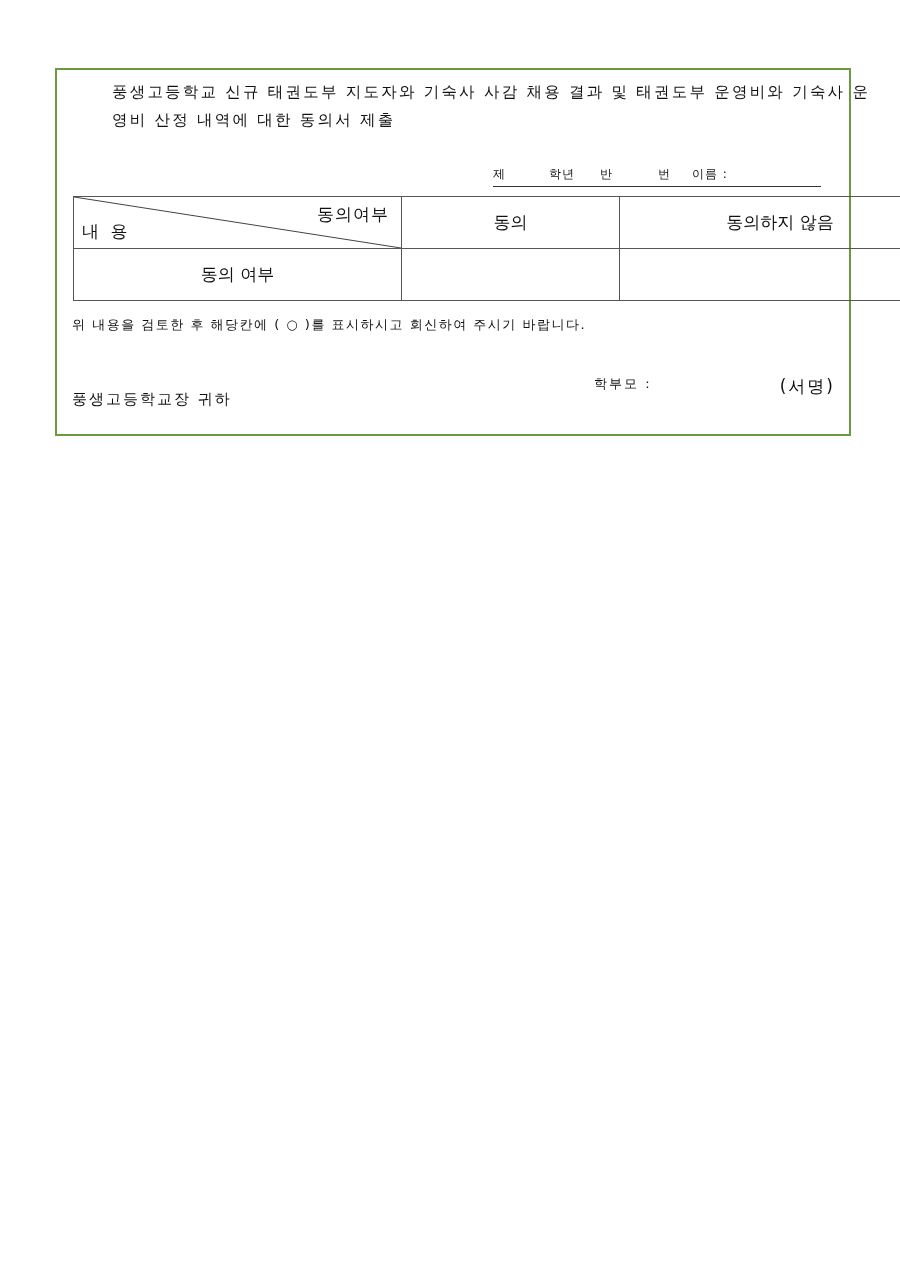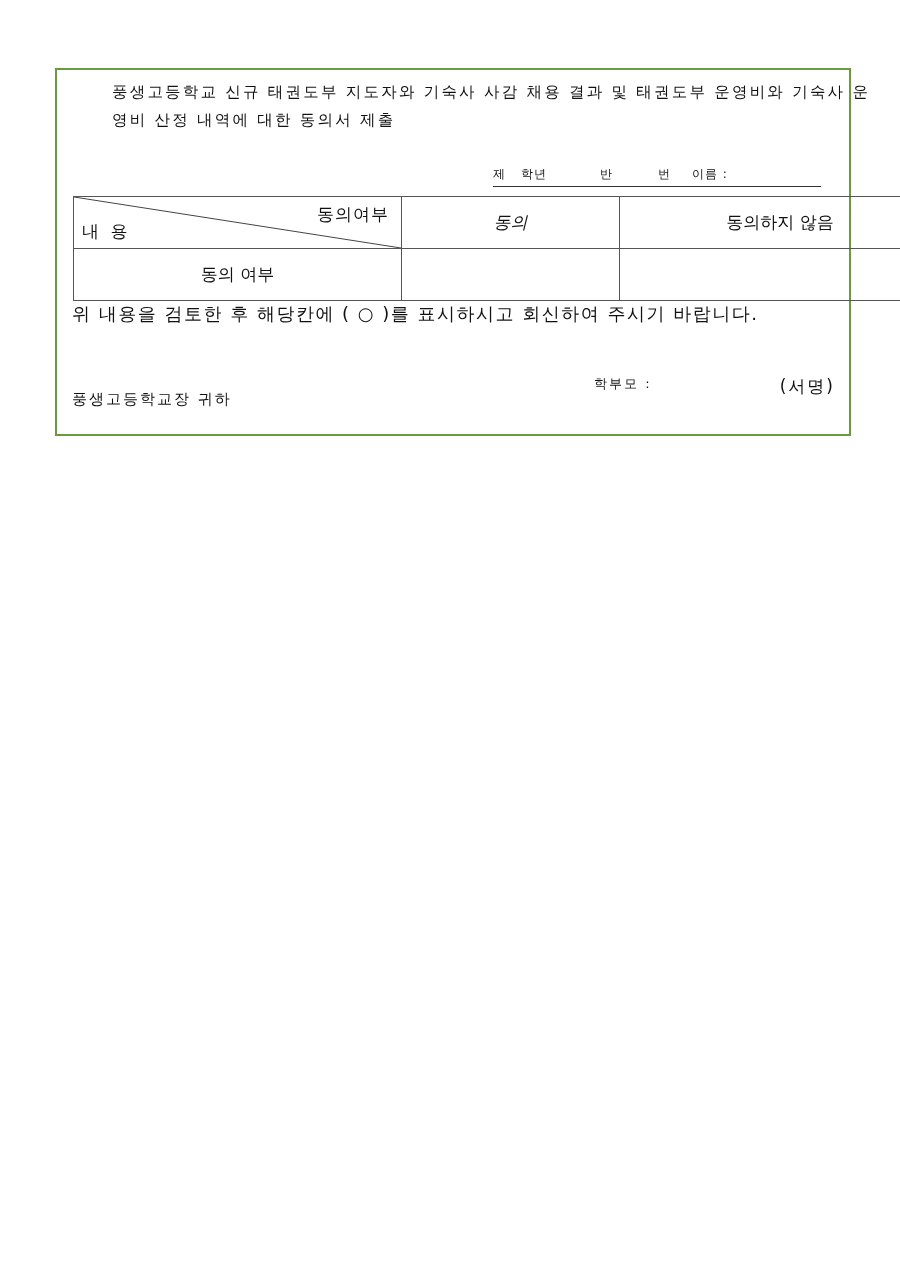--- a/index.html
+++ b/index.html
@@ -24,23 +24,23 @@
     position: absolute; left: 16px; top: 126px; width: 868px;
     border-collapse: collapse; font-size: 17px;
   }
   table.consent td { border: 1px solid #555; text-align: center; padding: 0; }
   .hdr-row td { height: 51px; }
   .body-row td { height: 51px; }
   .diag-cell { position: relative; width: 327px; }
   .diag-cell svg { position: absolute; left: 0; top: 0; }
   .diag-top { position: absolute; right: 12px; top: 6px; letter-spacing: 1px; }
   .diag-bottom { position: absolute; left: 8px; bottom: 5px; letter-spacing: 3px; }
-  .col-agree { width: 217px; font-style: italic; }
+  .col-agree { width: 217px; }
   .notice {
-    position: absolute; left: 15px; top: 232px; font-size: 18px; letter-spacing: 1.5px;
+    position: absolute; left: 15px; top: 246px; font-size: 13px; letter-spacing: 1.5px;
   }
   .parent-label {
     position: absolute; left: 537px; top: 305px; font-size: 13px; letter-spacing: 2px;
   }
   .sign-label {
     position: absolute; right: 14px; top: 305px; font-size: 17px; letter-spacing: 2px;
   }
   .addressee {
     position: absolute; left: 15px; top: 320px; font-size: 15px; letter-spacing: 2px;
   }
@@ -49,21 +49,21 @@
 <body>
 
 <div class="frame">
   <div class="title">
     <div>풍생고등학교 신규 태권도부 지도자와 기숙사 사감 채용 결과 및 태권도부 운영비와 기숙사 운</div>
     <div>영비 산정 내역에 대한 동의서 제출</div>
   </div>
 
   <div class="student-line">
     <span style="left:0px">제</span>
-    <span style="left:28px">학년</span>
+    <span style="left:56px">학년</span>
     <span style="left:107px">반</span>
     <span style="left:165px">번</span>
     <span style="left:199px">이름 :</span>
   </div>
 
   <table class="consent">
     <tbody>
         <tr class="hdr-row">
       <td class="diag-cell">
         <svg width="327" height="51">

